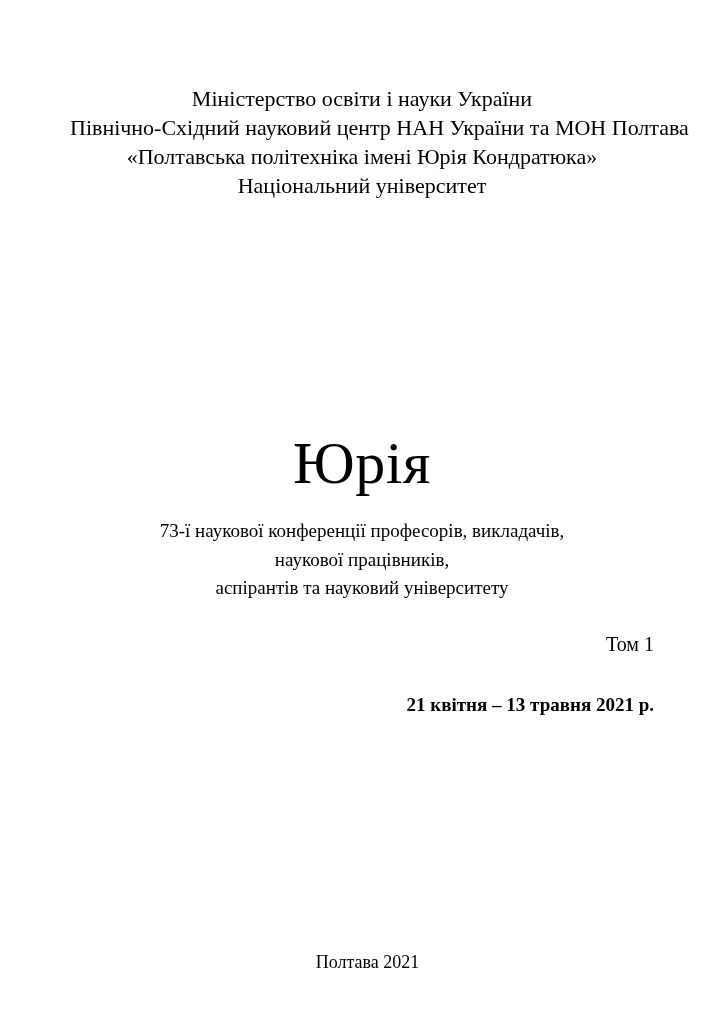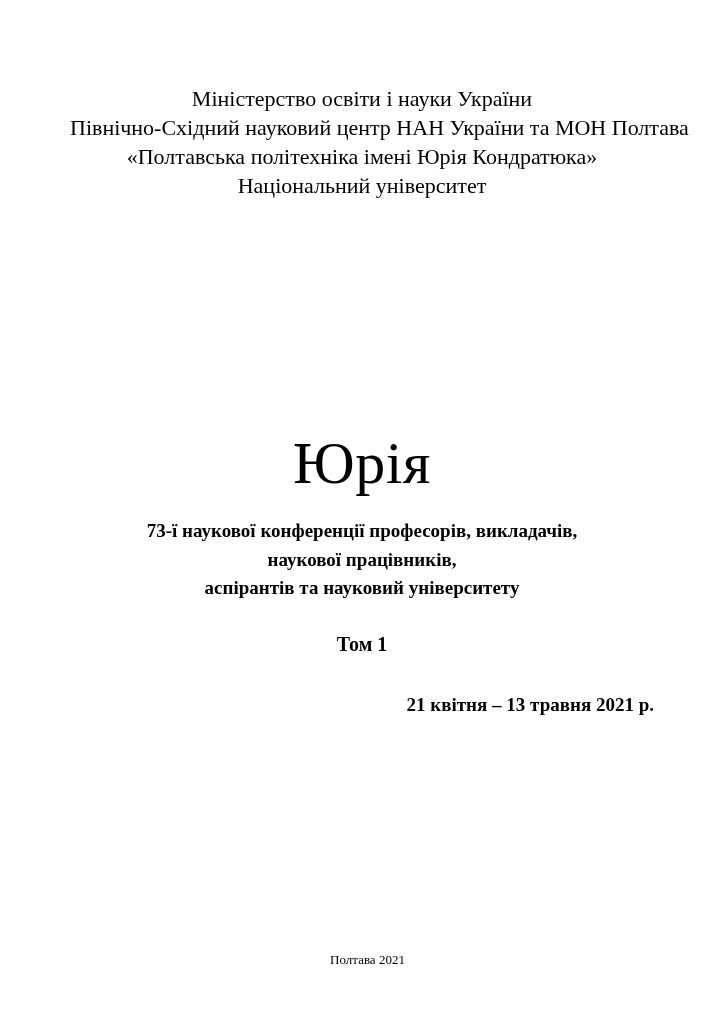--- a/index.html
+++ b/index.html
@@ -34,42 +34,42 @@
     margin-top: 232px;
     text-align: center;
     font-size: 60px;
     line-height: 1.05;
     letter-spacing: 0.5px;
   }
   .subtitle-block {
     margin-top: 22px;
     text-align: center;
     font-size: 19px;
-    font-weight: bold;
+    font-weight: normal;
     line-height: 1.5;
   }
   .volume {
     margin-top: 30px;
-    text-align: center;
+    text-align: right;
     font-size: 20px;
-    font-weight: bold;
+    font-weight: normal;
   }
   .dates {
     margin-top: 38px;
     text-align: right;
     font-size: 19px;
     font-weight: bold;
   }
   .footer {
     position: absolute;
     left: 11px;
     right: 0;
     top: 868px;
     text-align: center;
-    font-size: 13px;
+    font-size: 18px;
   }
 </style>
 </head>
 <body>
 
 <div class="page">
 
   <div class="header-block">
     <div class="header-line">Міністерство освіти і науки України</div>
     <div class="header-line">Північно-Східний науковий центр НАН України та МОН Полтава</div>

